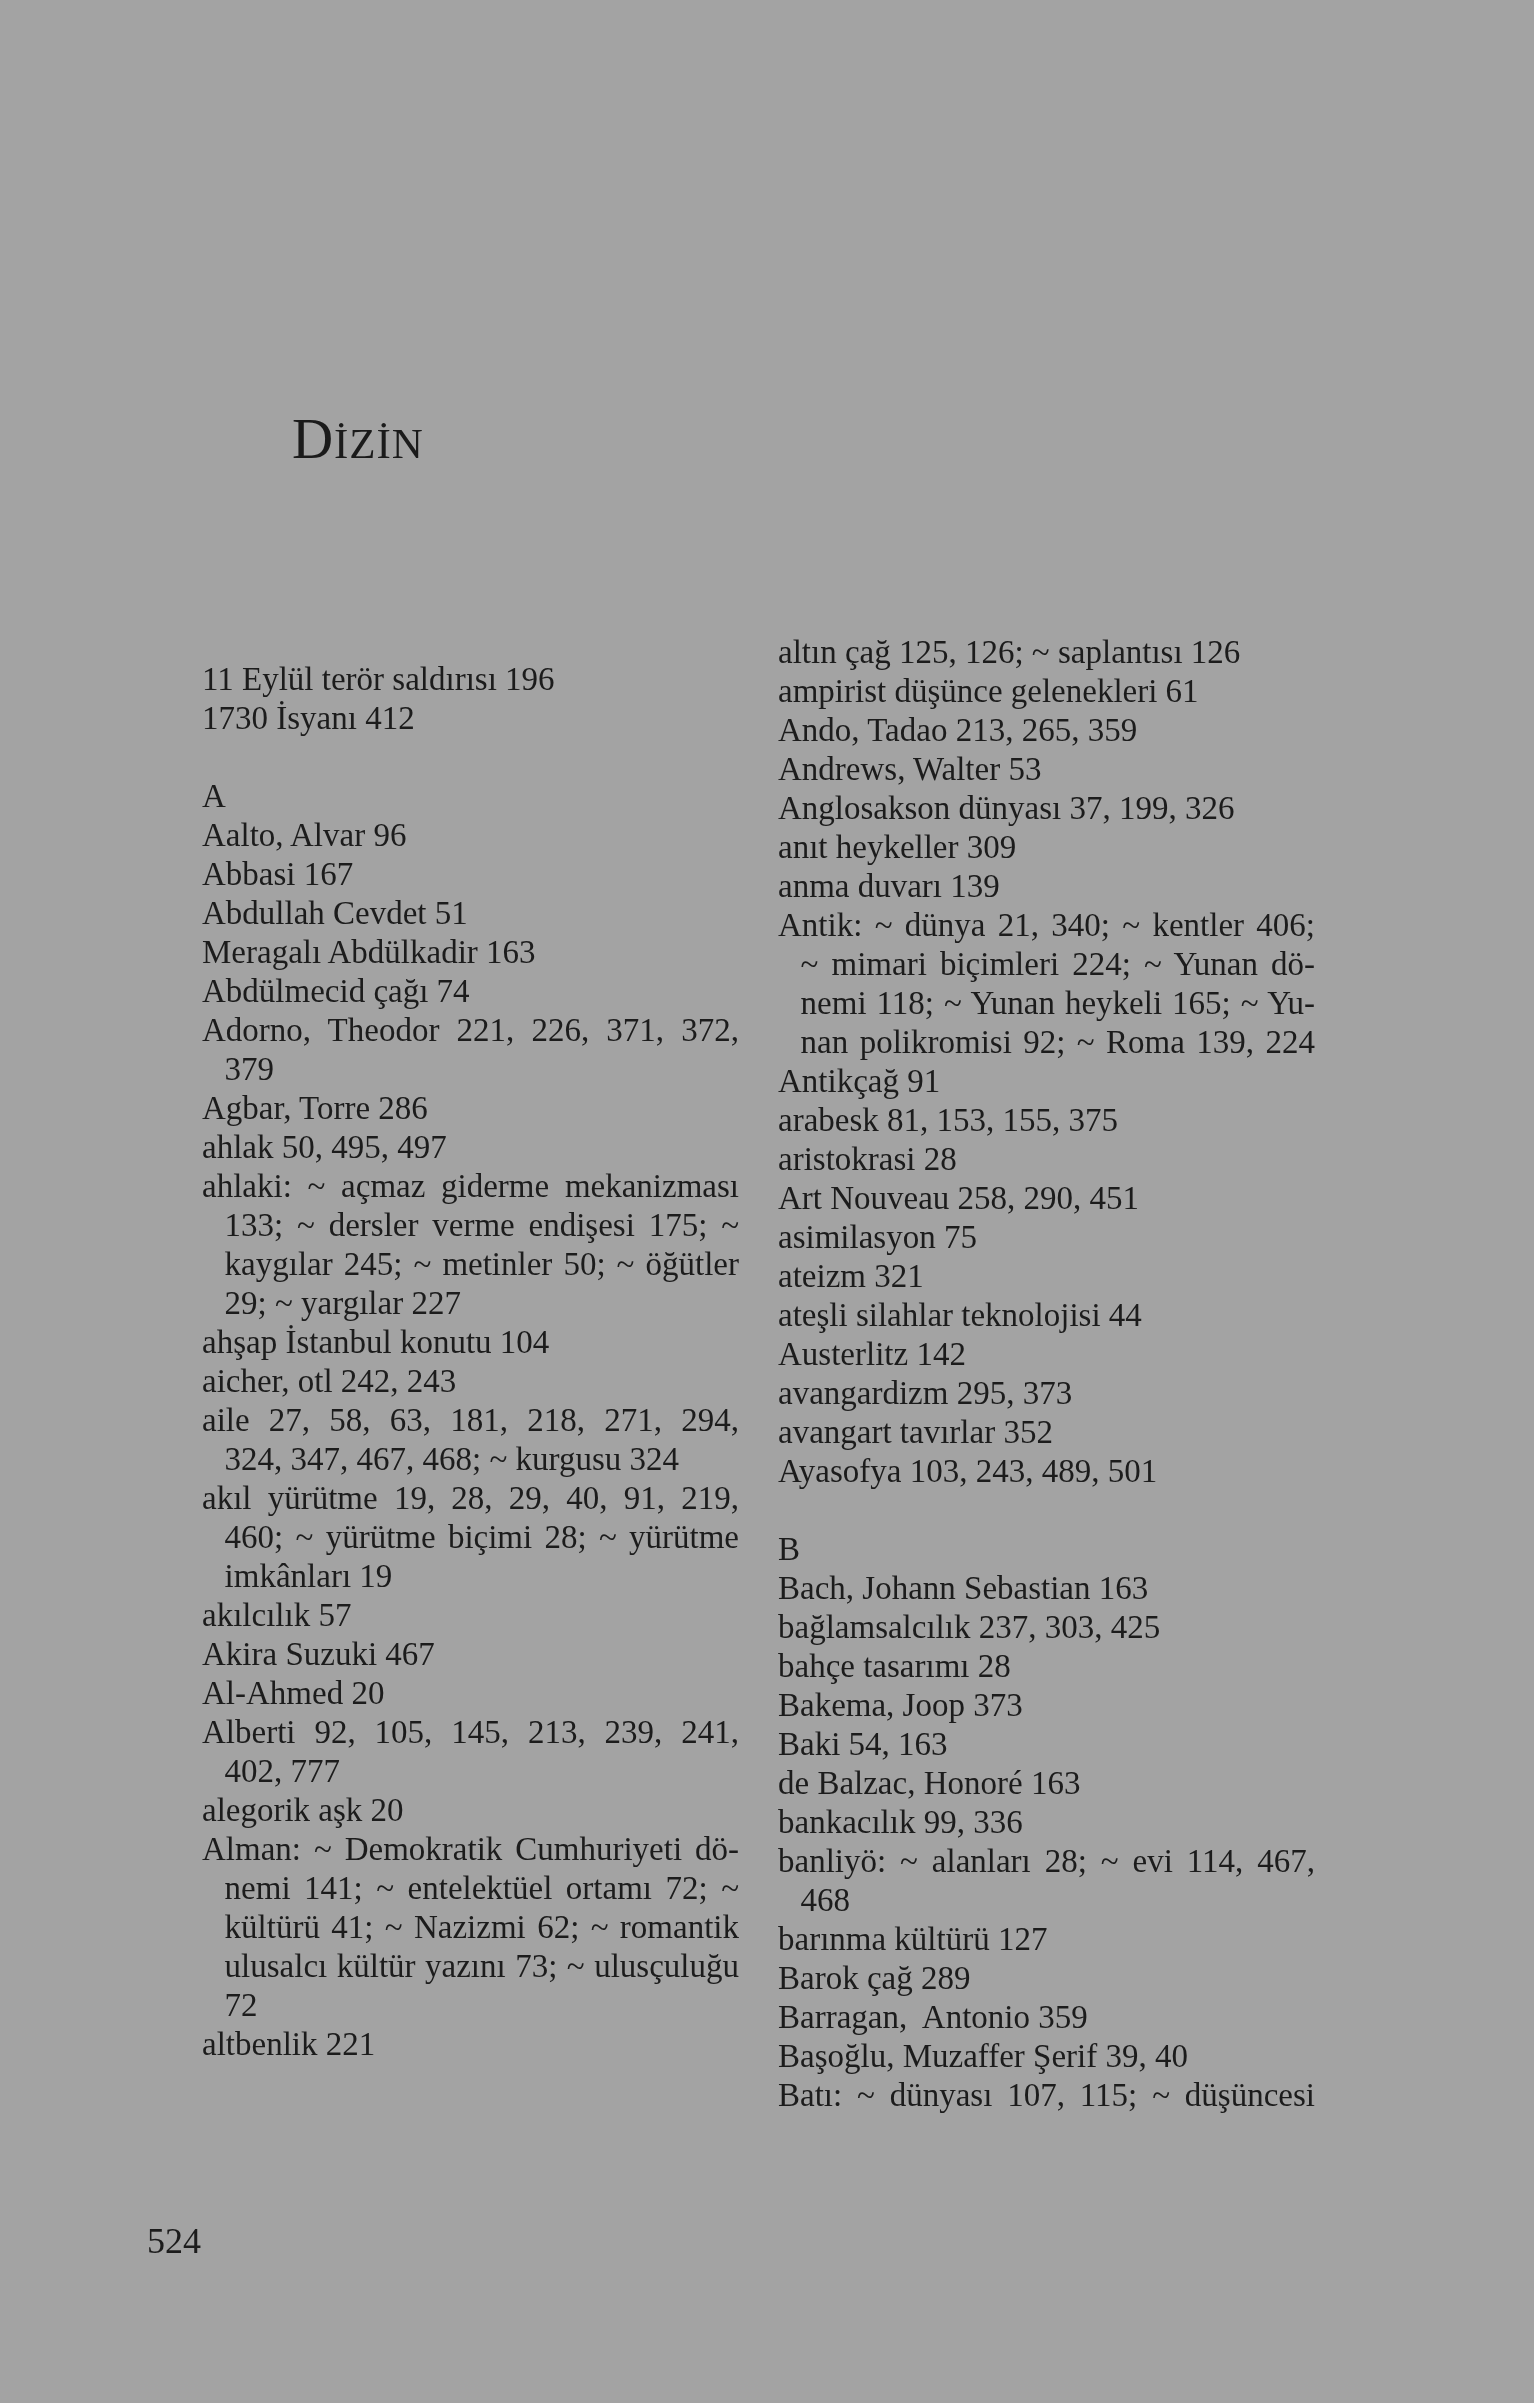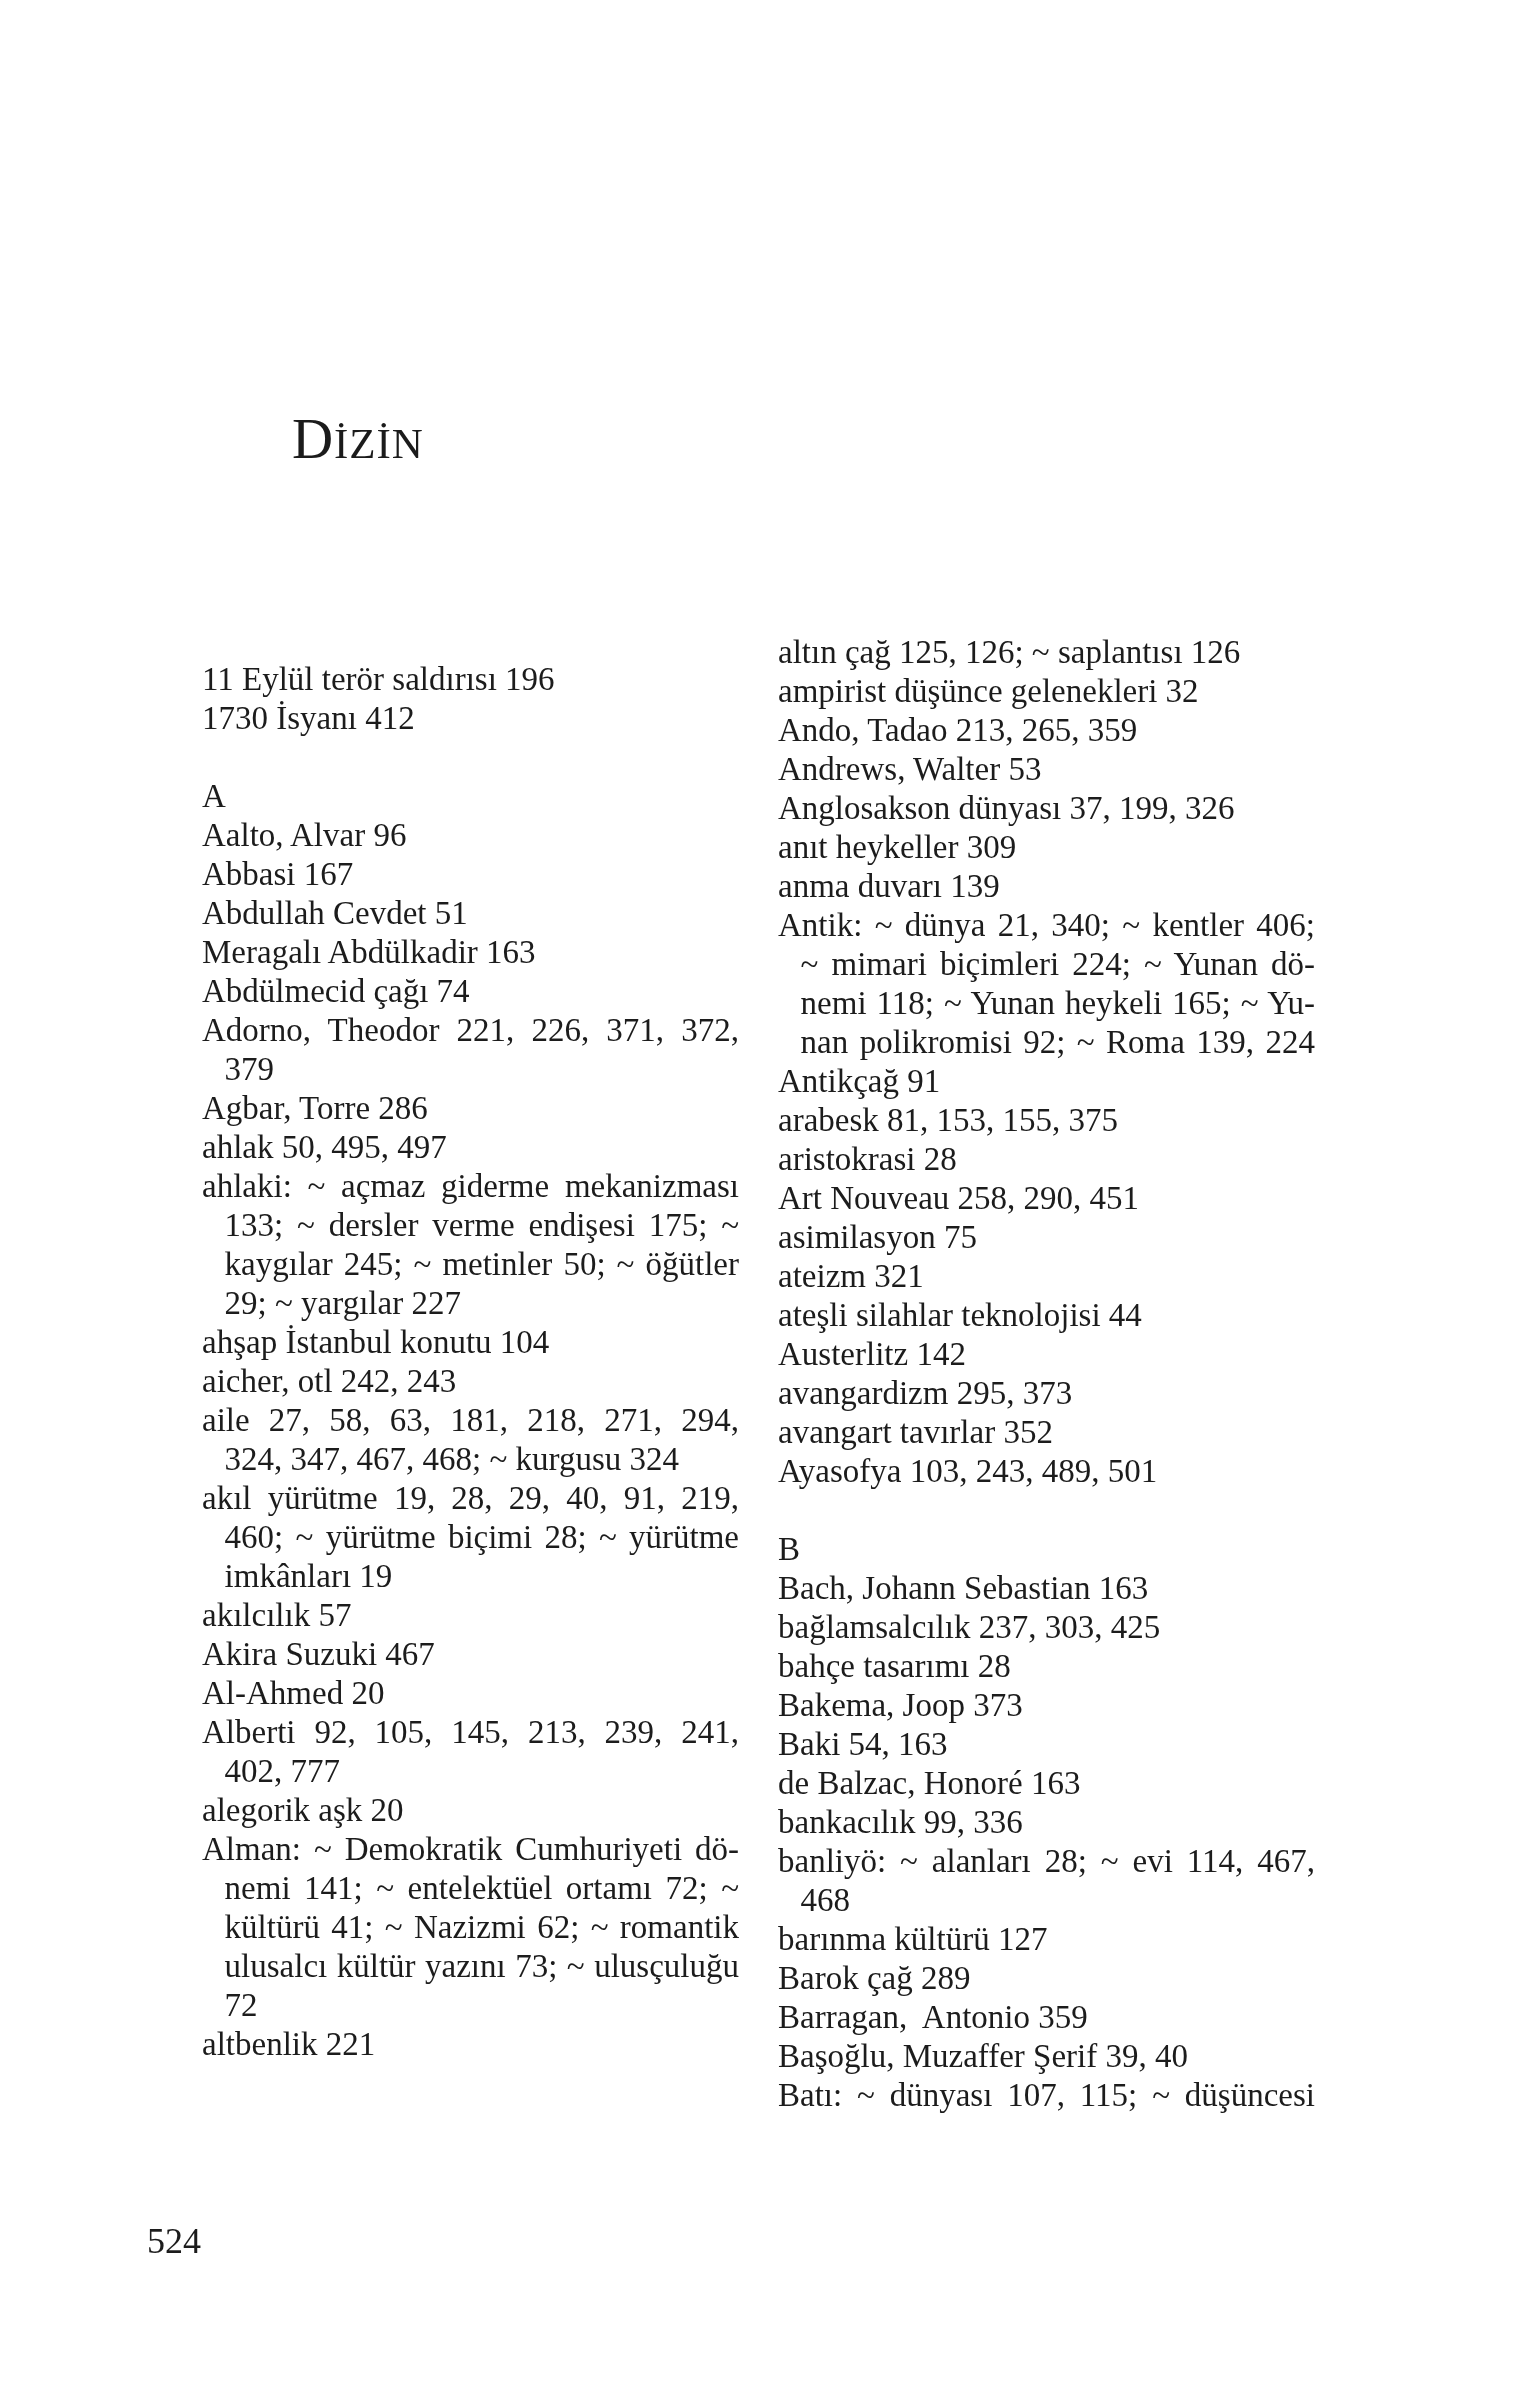--- a/index.html
+++ b/index.html
@@ -1,20 +1,20 @@
 <!DOCTYPE html>
 <html lang="tr" style="font-size:15px"><head>
 <meta charset="utf-8">
 <style>
   html, body { margin: 0; padding: 0; background: #e8e8e8; }
   .page {
     position: relative;
     width: 1535px;
     height: 2403px;
-    background: #ffffff;
+    background: #a3a3a3;
     font-family: "Liberation Serif", "DejaVu Serif", serif;
     color: #1c1c1c;
     overflow: hidden;
   }
   .title {
     position: absolute;
     left: 292px;
     top: 410px;
     margin: 0;
     font-weight: normal;
@@ -90,21 +90,21 @@
         <div class="line">alegorik aşk 20</div>
         <div class="line j">Alman: ~ Demokratik Cumhuriyeti dö-</div>
         <div class="line j i">nemi 141; ~ entelektüel ortamı 72; ~</div>
         <div class="line j i">kültürü 41; ~ Nazizmi 62; ~ romantik</div>
         <div class="line j i">ulusalcı kültür yazını 73; ~ ulusçuluğu</div>
         <div class="line i">72</div>
         <div class="line">altbenlik 221</div>
       </section>
     <section class="col col-right">
         <div class="line">altın çağ 125, 126; ~ saplantısı 126</div>
-        <div class="line">ampirist düşünce gelenekleri 32</div>
+        <div class="line">ampirist düşünce gelenekleri 61</div>
         <div class="line">Ando, Tadao 213, 265, 359</div>
         <div class="line">Andrews, Walter 53</div>
         <div class="line">Anglosakson dünyası 37, 199, 326</div>
         <div class="line">anıt heykeller 309</div>
         <div class="line">anma duvarı 139</div>
         <div class="line j">Antik: ~ dünya 21, 340; ~ kentler 406;</div>
         <div class="line j i">~ mimari biçimleri 224; ~ Yunan dö-</div>
         <div class="line j i">nemi 118; ~ Yunan heykeli 165; ~ Yu-</div>
         <div class="line j i">nan polikromisi 92; ~ Roma 139, 224</div>
         <div class="line">Antikçağ 91</div>

